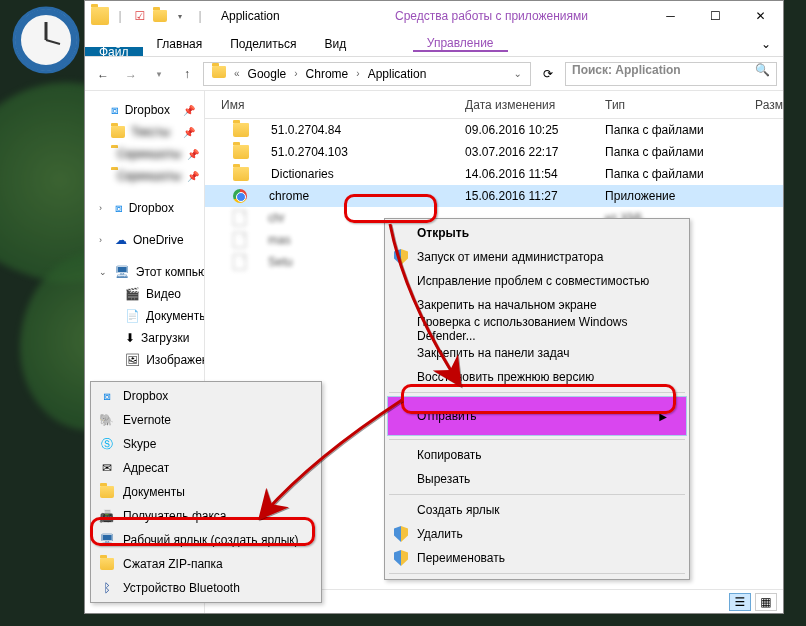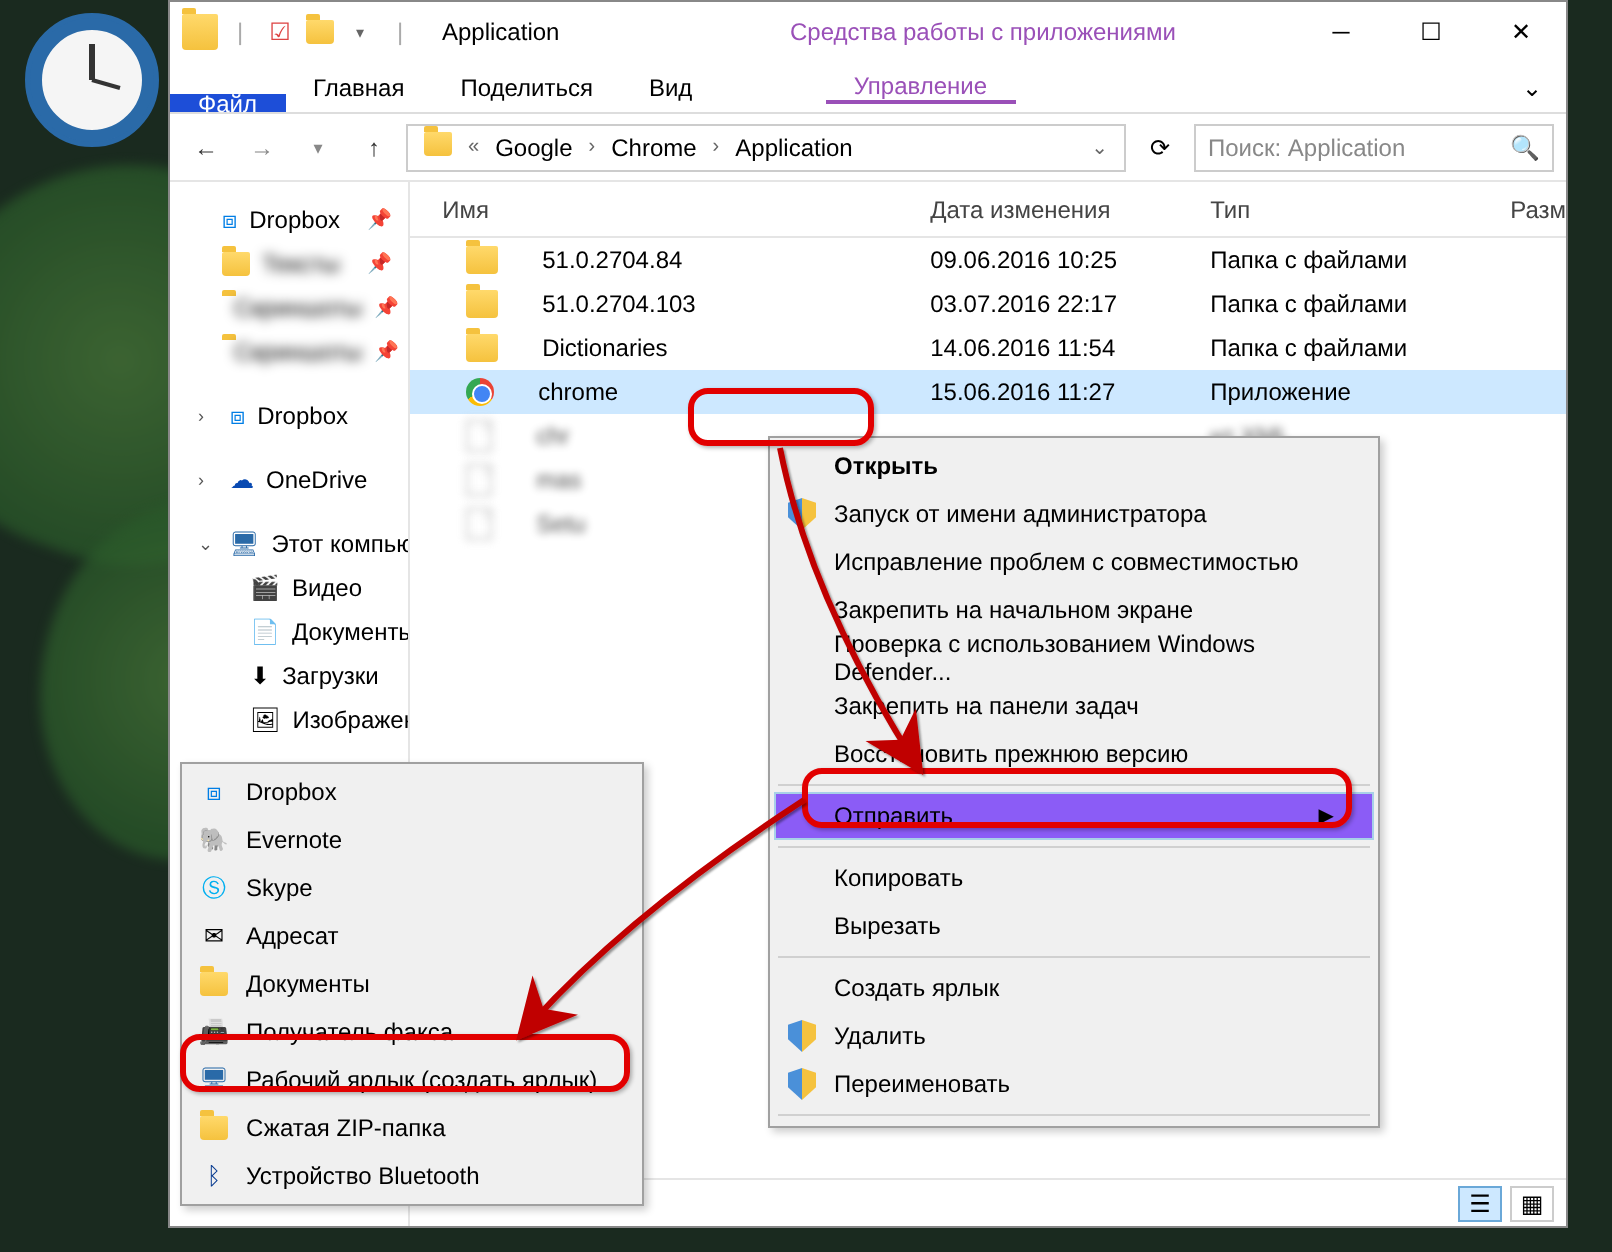--- a/index.html
+++ b/index.html
@@ -15,33 +15,33 @@
 .titlebar { height: 30px; display: flex; align-items: center; background: #fff; }
 .tb-icons { display: flex; gap: 2px; padding: 0 6px; }
 .tb-icons span { width: 18px; height: 18px; display: inline-flex; align-items: center; justify-content: center; }
 .tb-title { flex: 0 0 auto; padding: 0 6px; width: 160px; }
 .tb-context { color: #9a50b8; padding: 0 20px; font-size: 12px; }
 .tb-controls { margin-left: auto; display: flex; }
 .tb-controls div { width: 45px; height: 30px; display: flex; align-items: center; justify-content: center; cursor: pointer; }
 
 .ribbon { display: flex; height: 26px; align-items: stretch; border-bottom: 1px solid #ddd; }
 .ribbon-tab { padding: 0 14px; display: flex; align-items: center; cursor: pointer; }
-.ribbon-tab.file { background: #1d4ed8; color: #fff; margin-top: 16px; }
+.ribbon-tab.file { background: #0369a1; color: #fff; margin-top: 16px; }
 .ribbon-tab.manage { color: #9a50b8; border-bottom: 2px solid #9a50b8; }
 .ribbon-tab.manage-wrap { flex: 0 0 200px; display: flex; justify-content: center; }
 .ribbon-chevron { margin-left: auto; padding: 0 12px; display: flex; align-items: center; }
 
 .addressbar { height: 34px; display: flex; align-items: center; padding: 4px 6px; gap: 4px; border-bottom: 1px solid #e5e5e5; }
 .nav-btn { width: 24px; height: 24px; border-radius: 50%; display: flex; align-items: center; justify-content: center; color: #888; cursor: pointer; }
 .nav-btn.enabled { color: #333; }
 .breadcrumb { flex: 1; border: 1px solid #ccc; height: 24px; display: flex; align-items: center; padding: 0 4px; }
 .breadcrumb span { padding: 0 4px; }
 .bc-chev { color: #666; font-size: 10px; }
 .refresh-btn { width: 26px; height: 24px; display: flex; align-items: center; justify-content: center; cursor: pointer; }
-.searchbox { width: 180px; border: 1px solid #ccc; height: 24px; display: flex; align-items: center; padding: 0 6px; color: #888; }
+.searchbox { width: 212px; border: 1px solid #ccc; height: 24px; display: flex; padding: 0 6px; color: #888; font-weight: bold; }
 
 .content { flex: 1; display: flex; overflow: hidden; }
 .sidebar { width: 190px; border-right: 1px solid #e5e5e5; padding: 8px 0; overflow: hidden; }
 .sb-item { display: flex; align-items: center; height: 22px; padding: 0 8px 0 26px; gap: 6px; cursor: pointer; white-space: nowrap; }
 .sb-item .pin { margin-left: auto; color: #888; font-size: 10px; }
 .sb-item.blur span.label { filter: blur(3px); }
 .sb-group { margin-bottom: 10px; }
 .sb-header { padding-left: 14px; font-weight: 400; }
 .sb-header .chev { font-size: 9px; color: #555; margin-right: 2px; width: 8px; display: inline-block; }
 
@@ -54,21 +54,21 @@
 
 .filerow { display: flex; height: 22px; align-items: center; cursor: pointer; }
 .filerow.selected { background: #cde8ff; }
 .filerow .col-name { display: flex; align-items: center; gap: 22px; padding-left: 28px; }
 .filerow.cut .col-name span, .filerow.cut .col-type, .filerow.cut .col-date { filter: blur(2px); opacity: 0.7; }
 
 .context-menu { position: absolute; background: #f0f0f0; border: 1px solid #a0a0a0; box-shadow: 2px 2px 4px rgba(0,0,0,0.2); padding: 2px; }
 .cm-main { top: 218px; left: 384px; width: 306px; }
 .cm-send { top: 381px; left: 90px; width: 232px; }
 .cm-item { height: 24px; display: flex; align-items: center; padding: 0 20px 0 30px; cursor: pointer; position: relative; }
-.cm-item:hover, .cm-item.hover { background: #8b5cf6; border: 1px solid #a8d0e8; padding: 0 19px 0 29px; height: 24px; }
+.cm-item:hover, .cm-item.hover { background: #d946ef; border: 1px solid #a8d0e8; padding: 0 19px 0 29px; height: 40px; }
 .cm-item.bold { font-weight: 700; }
 .cm-sep { height: 1px; background: #d0d0d0; margin: 3px 2px; }
 .cm-item .icon { position: absolute; left: 6px; width: 16px; height: 16px; display: flex; align-items: center; justify-content: center; }
 .cm-item .arrow { margin-left: auto; font-size: 10px; }
 
 .highlight-box { position: absolute; border: 3px solid #e20000; border-radius: 10px; pointer-events: none; box-shadow: 1px 1px 2px rgba(0,0,0,0.3); }
 .hl1 { top: 194px; left: 344px; width: 93px; height: 29px; }
 .hl2 { top: 384px; left: 401px; width: 275px; height: 30px; }
 .hl3 { top: 517px; left: 90px; width: 225px; height: 29px; }
 

